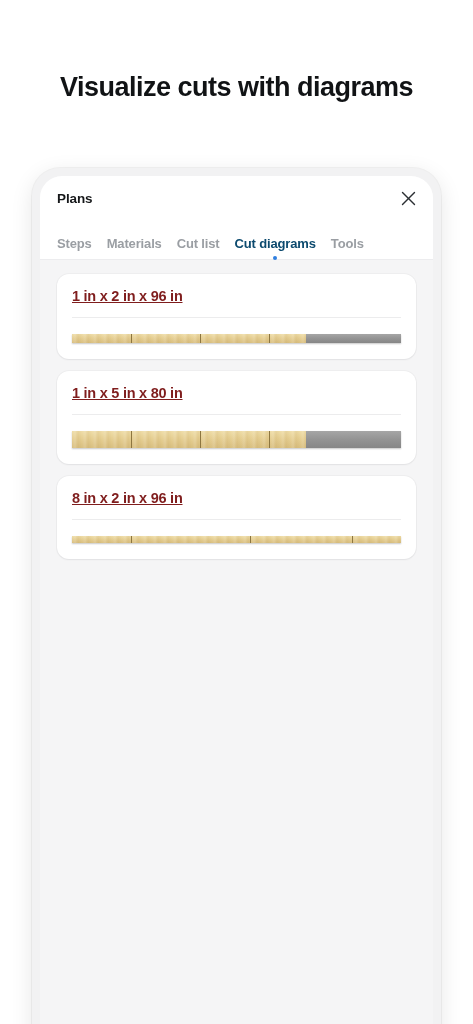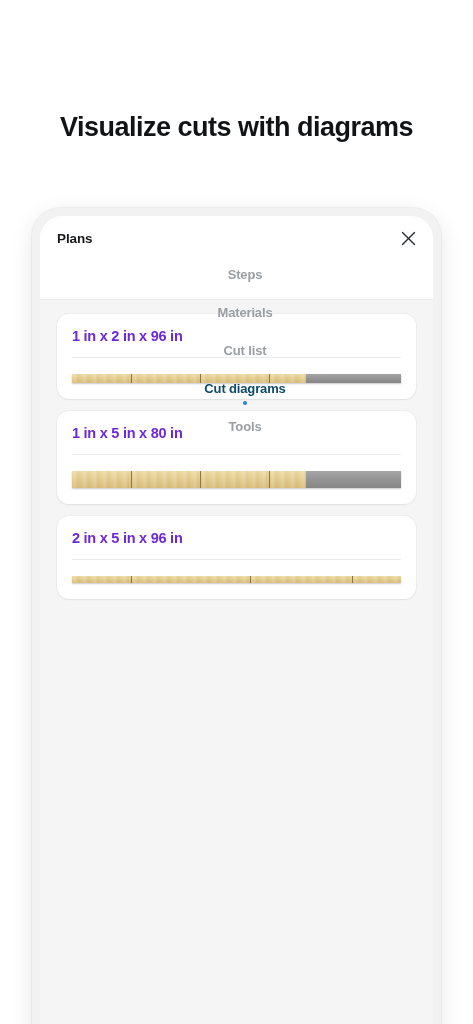--- a/index.html
+++ b/index.html
@@ -10,21 +10,20 @@
     background: #ffffff;
     font-family: "Liberation Sans", sans-serif;
     overflow: hidden;
   }
 
   #page {
     position: relative;
     width: 473px;
     height: 864px;
     background: #ffffff;
-    margin-top: 40px;
   }
 
   
   .headline {
     position: absolute;
     top: 72px;
     left: 0;
     width: 473px;
     text-align: center;
     font-size: 27px;
@@ -85,24 +84,23 @@
     cursor: pointer;
   }
 
   
   .tabs-bar {
     position: relative;
     background: #ffffff;
     height: 40px;
     border-bottom: 1px solid #ececee;
     display: flex;
-    align-items: center;
+    align-items: flex-end;
     padding: 7px 0 0 17px;
     gap: 15px;
-    flex-direction: column;
   }
   .tab {
     position: relative;
     font-size: 13px;
     font-weight: bold;
     color: #9a9ea3;
     letter-spacing: -0.15px;
     white-space: nowrap;
     cursor: pointer;
     padding-bottom: 8px;
@@ -131,23 +129,24 @@
   .card {
     background: #ffffff;
     border-radius: 12px;
     box-shadow: 0 1px 2px rgba(16,24,40,0.055), 0 0 0 1px rgba(16,24,40,0.030);
     padding: 14px 15px 16px 15px;
     margin-bottom: 12px;
   }
   .card-title {
     font-size: 14.5px;
     font-weight: bold;
-    color: #6d28d9;
+    color: #7f1d1d;
     letter-spacing: -0.25px;
     margin-bottom: 13px;
+    text-decoration: underline;
   }
   .card-rule {
     height: 1px;
     background: #ececed;
     margin-bottom: 16px;
   }
 
   
   .board-wrap {
     position: relative;
@@ -259,21 +258,21 @@
               <div class="board" style="height: 17px;">
                 <div class="seg wood" style="width: 18%;"></div>
                 <div class="seg wood" style="width: 21%;"></div>
                 <div class="seg wood" style="width: 21%;"></div>
                 <div class="seg wood" style="width: 11%;"></div>
                 <div class="seg waste" style="width: 29%;"></div>
               </div>
             </div>
           </div>
           <div class="card">
-            <div class="card-title">2 in x 5 in x 96 in</div>
+            <div class="card-title">8 in x 2 in x 96 in</div>
             <div class="card-rule"></div>
             <div class="board-wrap">
               <div class="board" style="height: 7px;">
                 <div class="seg wood" style="width: 18%;"></div>
                 <div class="seg wood" style="width: 36%;"></div>
                 <div class="seg wood" style="width: 31%;"></div>
                 <div class="seg wood" style="width: 15%;"></div>
               </div>
             </div>
           </div>

